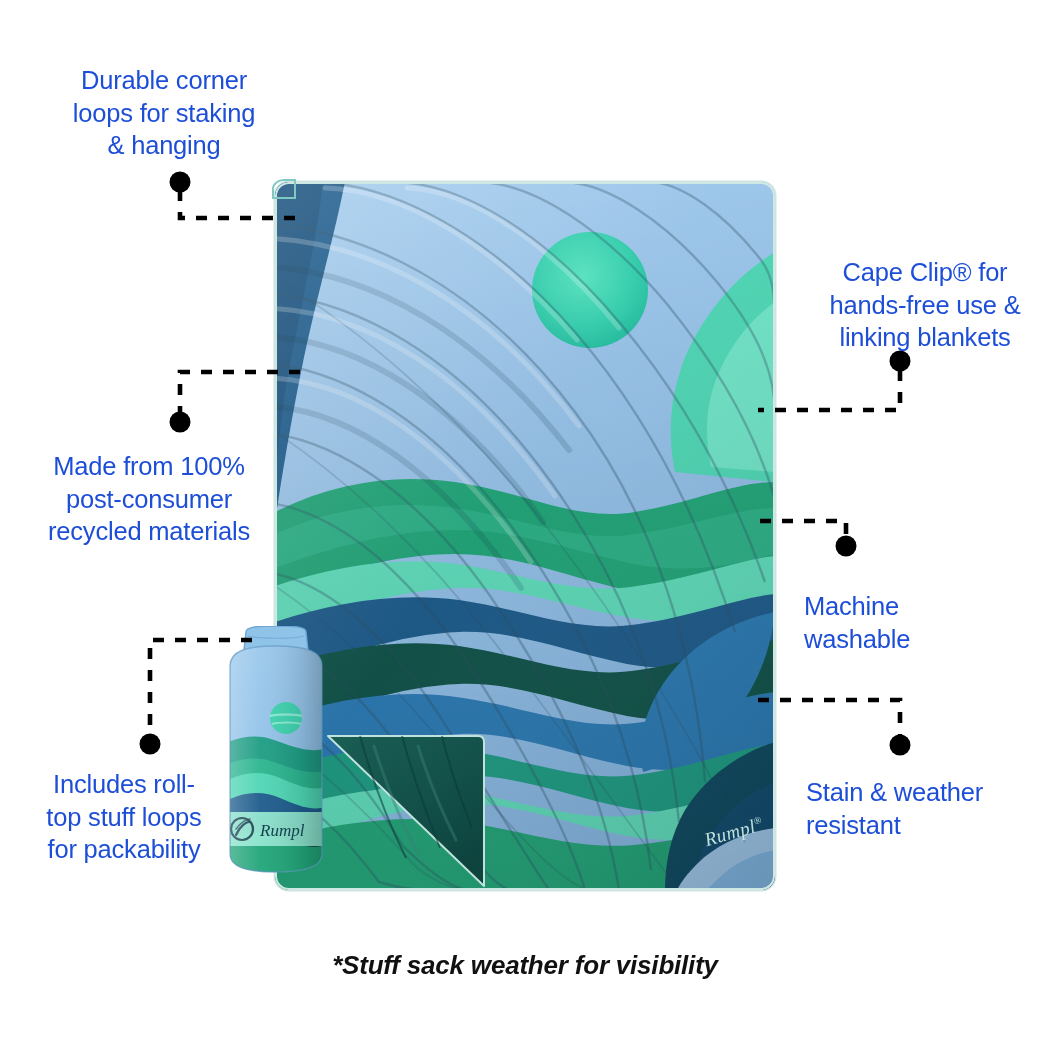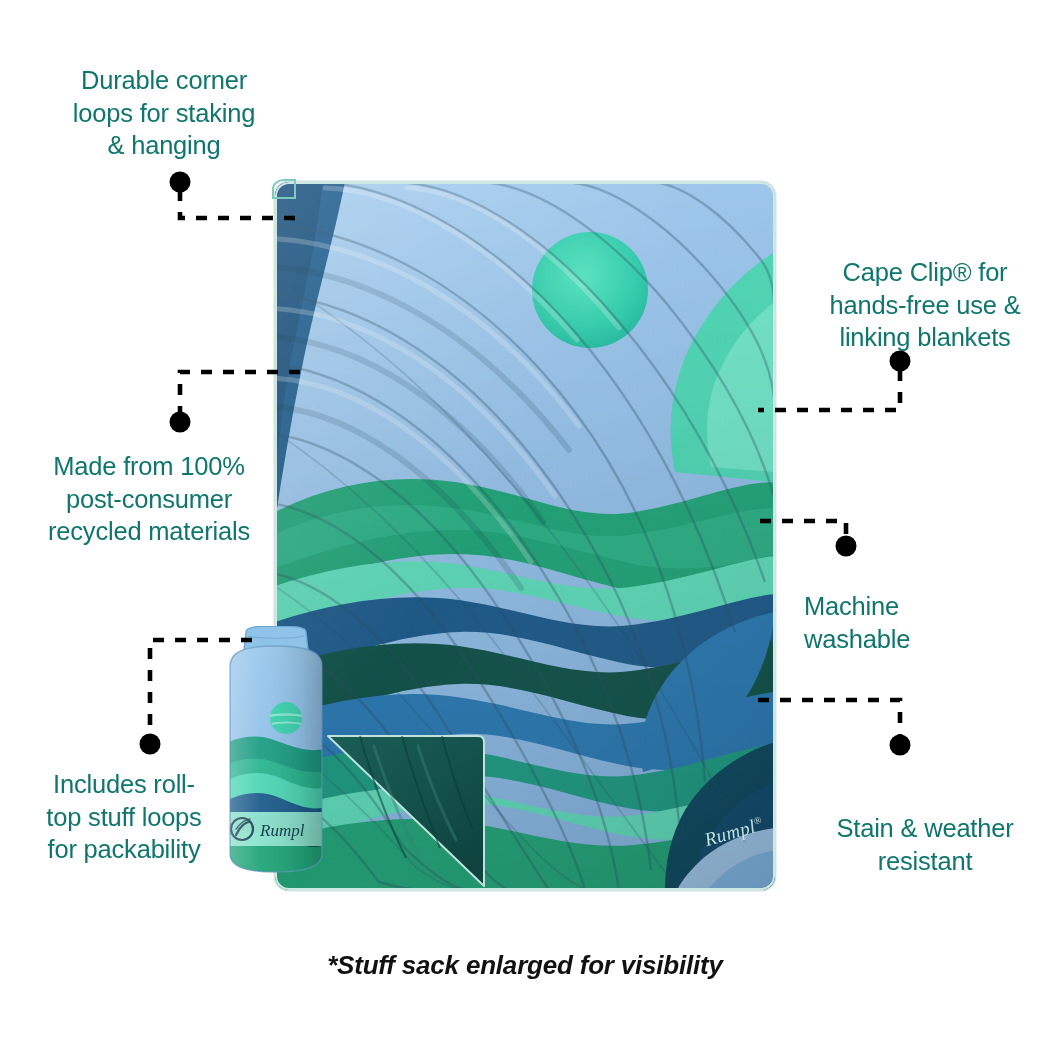--- a/index.html
+++ b/index.html
@@ -16,36 +16,36 @@
   #stage {
     position: relative;
     width: 1050px;
     height: 1050px;
     background: #ffffff;
   }
 
   
   .callout {
     position: absolute;
-    color: #0f766e;
+    color: #1d4ed8;
     font-size: 25.5px;
     line-height: 1.28;
     letter-spacing: -0.2px;
     white-space: pre-line;
     font-family: "Liberation Sans", sans-serif;
   }
   .callout.align-left  { text-align: left; }
   .callout.align-center{ text-align: center; }
 
   #c-loops      { left: 40px;  top: 64px;  width: 248px; text-align: center; }
   #c-recycled   { left: 18px;  top: 450px; width: 262px; text-align: center; }
   #c-stuffsack  { left: 24px;  top: 768px; width: 200px; text-align: center; }
   #c-capeclip   { left: 806px; top: 256px; width: 238px; text-align: center; }
   #c-machine    { left: 804px; top: 590px; width: 230px; text-align: left; }
-  #c-stain      { left: 806px; top: 776px; width: 238px; text-align: center; margin-top: 36px; }
+  #c-stain      { left: 806px; top: 776px; width: 238px; text-align: left; }
 
   #footnote {
     position: absolute;
     left: 0; top: 950px;
     width: 1050px;
     text-align: center;
     font-size: 26px;
     font-weight: bold;
     font-style: italic;
     color: #111111;
@@ -375,15 +375,15 @@
   <div class="callout align-left" id="c-capeclip">Cape Clip® for
 hands-free use &amp;
 linking blankets</div>
 
   <div class="callout align-left" id="c-machine">Machine
 washable</div>
 
   <div class="callout align-left" id="c-stain">Stain &amp; weather
 resistant</div>
 
-  <div id="footnote">*Stuff sack enlarged for visibility</div>
+  <div id="footnote">*Stuff sack weather for visibility</div>
 
 </div>
 
 </body></html>

